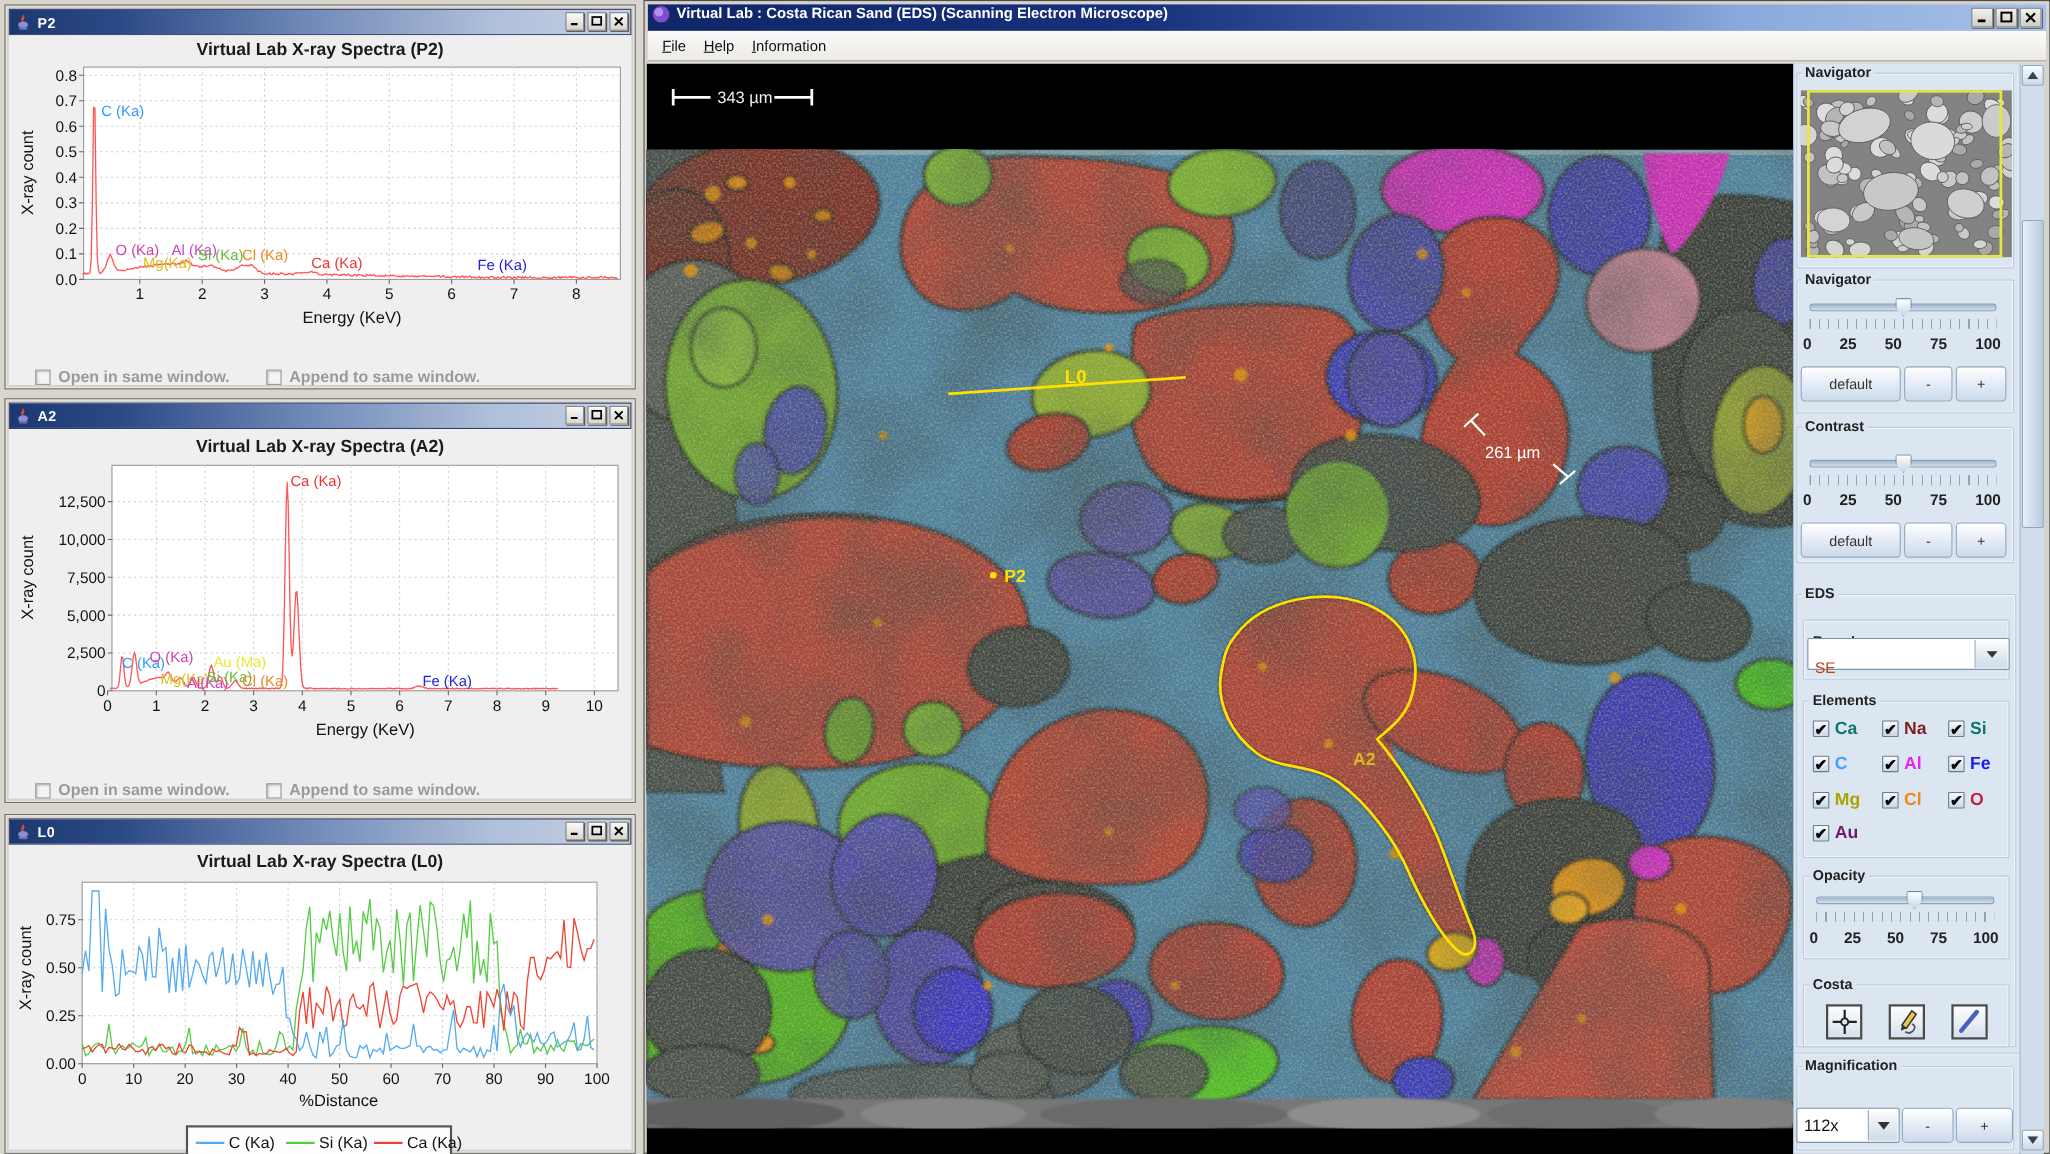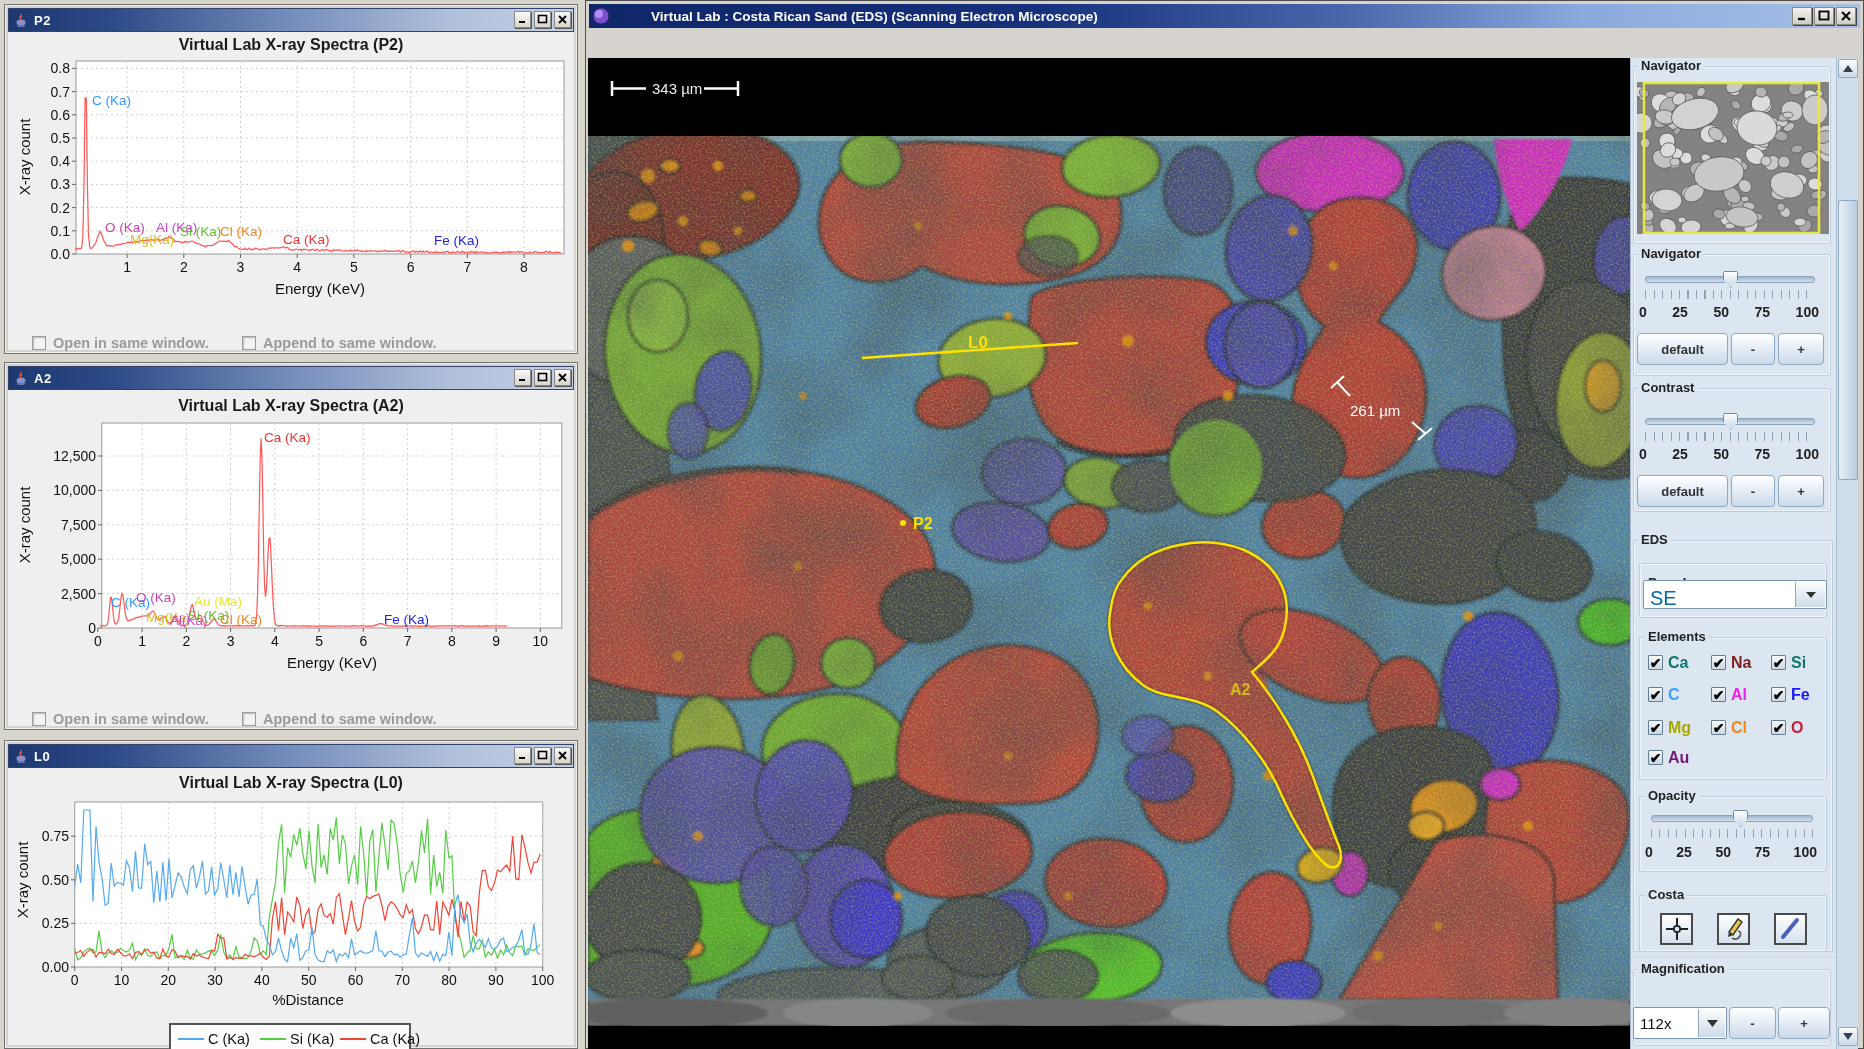--- a/index.html
+++ b/index.html
@@ -6,30 +6,30 @@
 .abs{position:absolute;}
 .win{position:absolute;background:#d6d3ce;border:1px solid #717171;padding:3px;box-shadow:0 0 0 1px #efeee9 inset;}
 .tbar{height:24px;position:relative;background:linear-gradient(90deg,#1c3870 0%,#2c4a86 18%,#7089b8 48%,#b0c0da 78%,#c4d0e4 100%);display:flex;align-items:center;border:1px solid #33416e;}
 .tbar b{color:#fff;font-size:13px;margin-left:4px;letter-spacing:.5px;}
 .wbtns{position:absolute;right:2px;top:2px;display:flex;gap:3px;}
 .wb{width:17px;height:17px;background:linear-gradient(#fafaf8,#d8d5cc);border:1px solid #888;box-shadow:1px 1px 0 #555;color:#111;font-size:11px;font-weight:bold;display:flex;align-items:center;justify-content:center;line-height:1;}
 .wcontent{position:relative;background:#efefef;height:calc(100% - 24px);}
 .cbrow{position:absolute;display:flex;align-items:center;color:#9a9a9a;font-weight:bold;font-size:14.5px;}
 .cbx{width:14px;height:14px;background:#f4f4f4;border:1px solid #9a9a9a;box-shadow:1px 1px 2px #bbb inset;margin-right:7px;}
 .mainwin{position:absolute;left:585px;top:0;width:1279px;height:1049px;background:#d6d3ce;border:1px solid #4d4d4d;padding:3px;}
-.mtbar{height:24px;background:linear-gradient(90deg,#0f2668 0%,#16307c 35%,#4b68ac 60%,#8aa9dc 78%,#a6c0e8 100%);position:relative;display:flex;align-items:center;gap:36px;}
+.mtbar{height:24px;background:linear-gradient(90deg,#0f2668 0%,#16307c 35%,#4b68ac 60%,#8aa9dc 78%,#a6c0e8 100%);position:relative;display:flex;align-items:flex-start;}
 .mtbar b{color:#fff;font-size:13.5px;margin-left:5px;}
 .mwb{width:20px;height:18px;background:linear-gradient(#f4f2ee,#d0cdc4);border:1px solid #8a8a8a;box-shadow:1px 1px 0 #444;color:#111;display:flex;align-items:center;justify-content:center;}
 .menubar{height:29px;background:linear-gradient(#fbfbfa,#eceae6);border-bottom:2px groove #e8e6e2;display:flex;align-items:center;font-size:13.5px;color:#111;}
 .menubar span{margin-left:13px;}
 .menubar u{text-decoration:underline;}
 .panel{position:absolute;left:1630px;top:58px;width:206px;height:991px;background:#dce6f1;border-left:1px solid #aebdcd;}
 .grp{position:absolute;border:1px solid #bdccdb;border-radius:2px;box-shadow:0 0 0 1px #eef4fa inset;}
 .glabel{position:absolute;font-size:13px;font-weight:bold;color:#222;background:#dce6f1;padding:0 3px;line-height:14px;}
-.nbtn{position:absolute;background:linear-gradient(#ffffff,#e7eef7 45%,#ccdaea);border:1px solid #8fa9c2;border-radius:4px;font-size:13px;font-weight:bold;color:#333;display:flex;align-items:center;justify-content:center;box-shadow:0 1px 0 #fff inset;}
+.nbtn{position:absolute;background:linear-gradient(#ffffff,#e7eef7 45%,#ccdaea);border:1px solid #8fa9c2;border-radius:4px;font-size:13px;font-weight:normal;color:#333;display:flex;align-items:center;justify-content:center;box-shadow:0 1px 0 #fff inset;}
 .strack{position:absolute;height:7px;border-radius:3px;background:linear-gradient(#9fb6cc,#d3e0ee);border:1px solid #8ba3bb;}
 .sthumb{position:absolute;width:15px;height:17px;background:linear-gradient(#fdfefe,#c7d6e6);border:1px solid #6f8aa5;clip-path:polygon(8% 0,92% 0,100% 12%,100% 52%,50% 100%,0 52%,0 12%);}
 .ticks{position:absolute;height:9px;background-image:repeating-linear-gradient(90deg,#8fa3b8 0 1px,transparent 1px 8.5px);}
 .snums{position:absolute;display:flex;justify-content:space-between;font-size:14px;font-weight:bold;color:#222;}
 .cbsm{position:absolute;width:15px;height:15px;background:linear-gradient(#f8fafc,#ccd7e2);border:1px solid #667f96;border-radius:1px;color:#000;font-size:14px;font-weight:bold;line-height:14px;text-align:center;}
 .elab{position:absolute;font-size:16px;font-weight:bold;}
 .toolb{position:absolute;width:33px;height:32px;background:linear-gradient(#fcfdfe,#e6edf4 60%,#d4e0ec);border:2px solid #4a4a4a;display:flex;align-items:center;justify-content:center;}
 </style></head>
 <body>
 
@@ -331,20 +331,25 @@
           <svg width="12" height="12">
             <rect x="1.5" y="1.5" width="9" height="8" fill="none" stroke="#000" stroke-width="1.8"></rect>
           </svg>
         </span>
         <span class="mwb">
           <svg width="12" height="12">
             <path d="M2 2 L10 10 M10 2 L2 10" stroke="#000" stroke-width="2"></path>
           </svg>
         </span>
       </span>
+    </div>
+    <div class="menubar">
+      <span><u>F</u>ile</span>
+      <span style="margin-left:16px"><u>H</u>elp</span>
+      <span style="margin-left:16px"><u>I</u>nformation</span>
     </div>
   </div>
 <div class="abs" style="left:588px;top:58px;width:1042px;height:991px;background:#000;"></div>
 <svg class="abs" style="left:600px;top:75px" width="160" height="26">
     <line x1="12" y1="6" x2="12" y2="21" stroke="#fff" stroke-width="2.5"></line>
     <line x1="12" y1="13.5" x2="46" y2="13.5" stroke="#fff" stroke-width="2.5"></line>
     <text x="52" y="19" font-size="15" fill="#eee">343 µm</text>
     <line x1="104" y1="13.5" x2="138" y2="13.5" stroke="#fff" stroke-width="2.5"></line>
     <line x1="138" y1="6" x2="138" y2="21" stroke="#fff" stroke-width="2.5"></line>
   </svg>
@@ -673,21 +678,21 @@
       <span>100</span>
     </div>
     <div class="nbtn" style="left:6px;top:417px;width:91px;height:32px;font-size:13px">default</div>
     <div class="nbtn" style="left:100px;top:417px;width:44px;height:32px;font-size:13px">-</div>
     <div class="nbtn" style="left:147px;top:417px;width:46px;height:32px;font-size:13px">+</div>
     <div class="grp" style="left:2px;top:482px;width:200px;height:412px"></div>
     <div class="glabel" style="left:7px;top:475px">EDS</div>
     <div class="grp" style="left:8px;top:505px;width:188px;height:55px"></div>
     <div class="glabel" style="left:14px;top:518px">Base Image</div>
     <div class="abs" style="left:12px;top:522px;width:184px;height:29px;border:1px solid #7c95ad;background:#fff;border-radius:2px;">
-      <span style="position:absolute;left:6px;top:6px;font-size:20px;color:#0369a1">SE</span>
+      <span style="position:absolute;left:6px;top:18px;font-size:14px;color:#c2410c">SE</span>
       <span style="position:absolute;right:1px;top:1px;width:30px;height:25px;background:linear-gradient(#fdfdfd,#cddbe9);border-left:1px solid #8fa9c2;display:flex;align-items:center;justify-content:center">
         <svg width="12" height="8">
           <path d="M1 1 L11 1 L6 7 Z" fill="#333"></path>
         </svg>
       </span>
     </div>
     <div class="grp" style="left:8px;top:579px;width:188px;height:143px"></div>
     <div class="glabel" style="left:14px;top:572px">Elements</div>
     <div class="cbsm" style="left:17px;top:597px">✔</div>
     <div class="elab" style="left:37px;top:596px;color:#0f766e">Ca</div>

